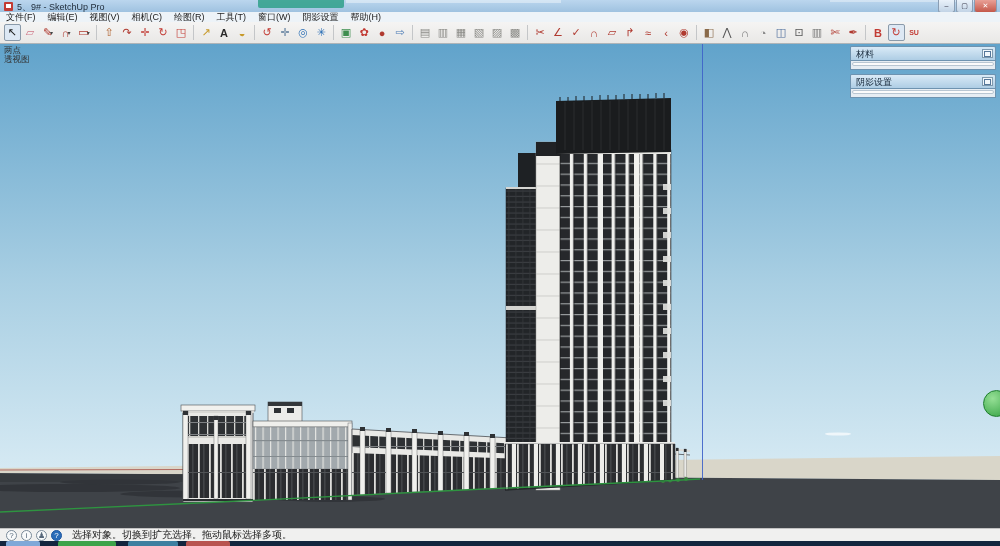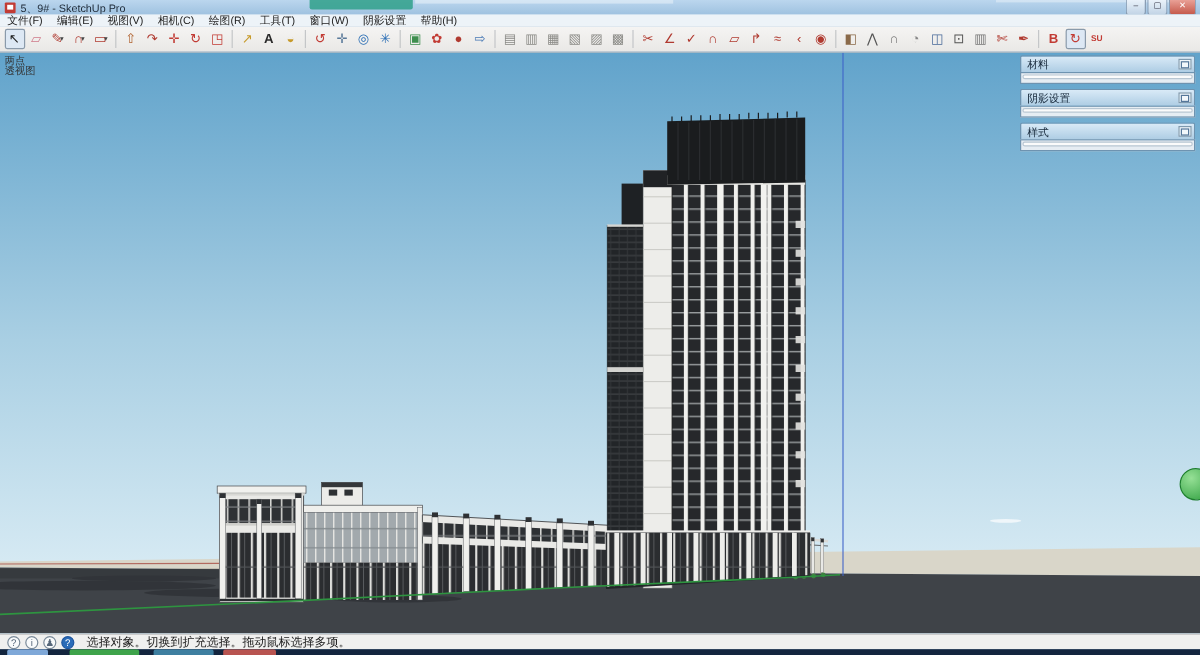--- a/index.html
+++ b/index.html
@@ -456,31 +456,20 @@
       <div class="panel-title">
         <span class="panel-label">阴影设置</span>
         <span class="panel-btn">
           <span class="panel-btn-glyph"></span>
         </span>
       </div>
       <div class="panel-body">
         <div class="panel-body-bar"></div>
       </div>
     </div>
-      <div class="panel">
-      <div class="panel-title">
-        <span class="panel-label">样式</span>
-        <span class="panel-btn">
-          <span class="panel-btn-glyph"></span>
-        </span>
-      </div>
-      <div class="panel-body">
-        <div class="panel-body-bar"></div>
-      </div>
-    </div>
     </div>
 
   <div class="green-badge"></div>
 </div>
 
 <div class="statusbar">
   <div class="sicons">
 
   <span class="sicon">?</span>
       <span class="sicon">i</span>

